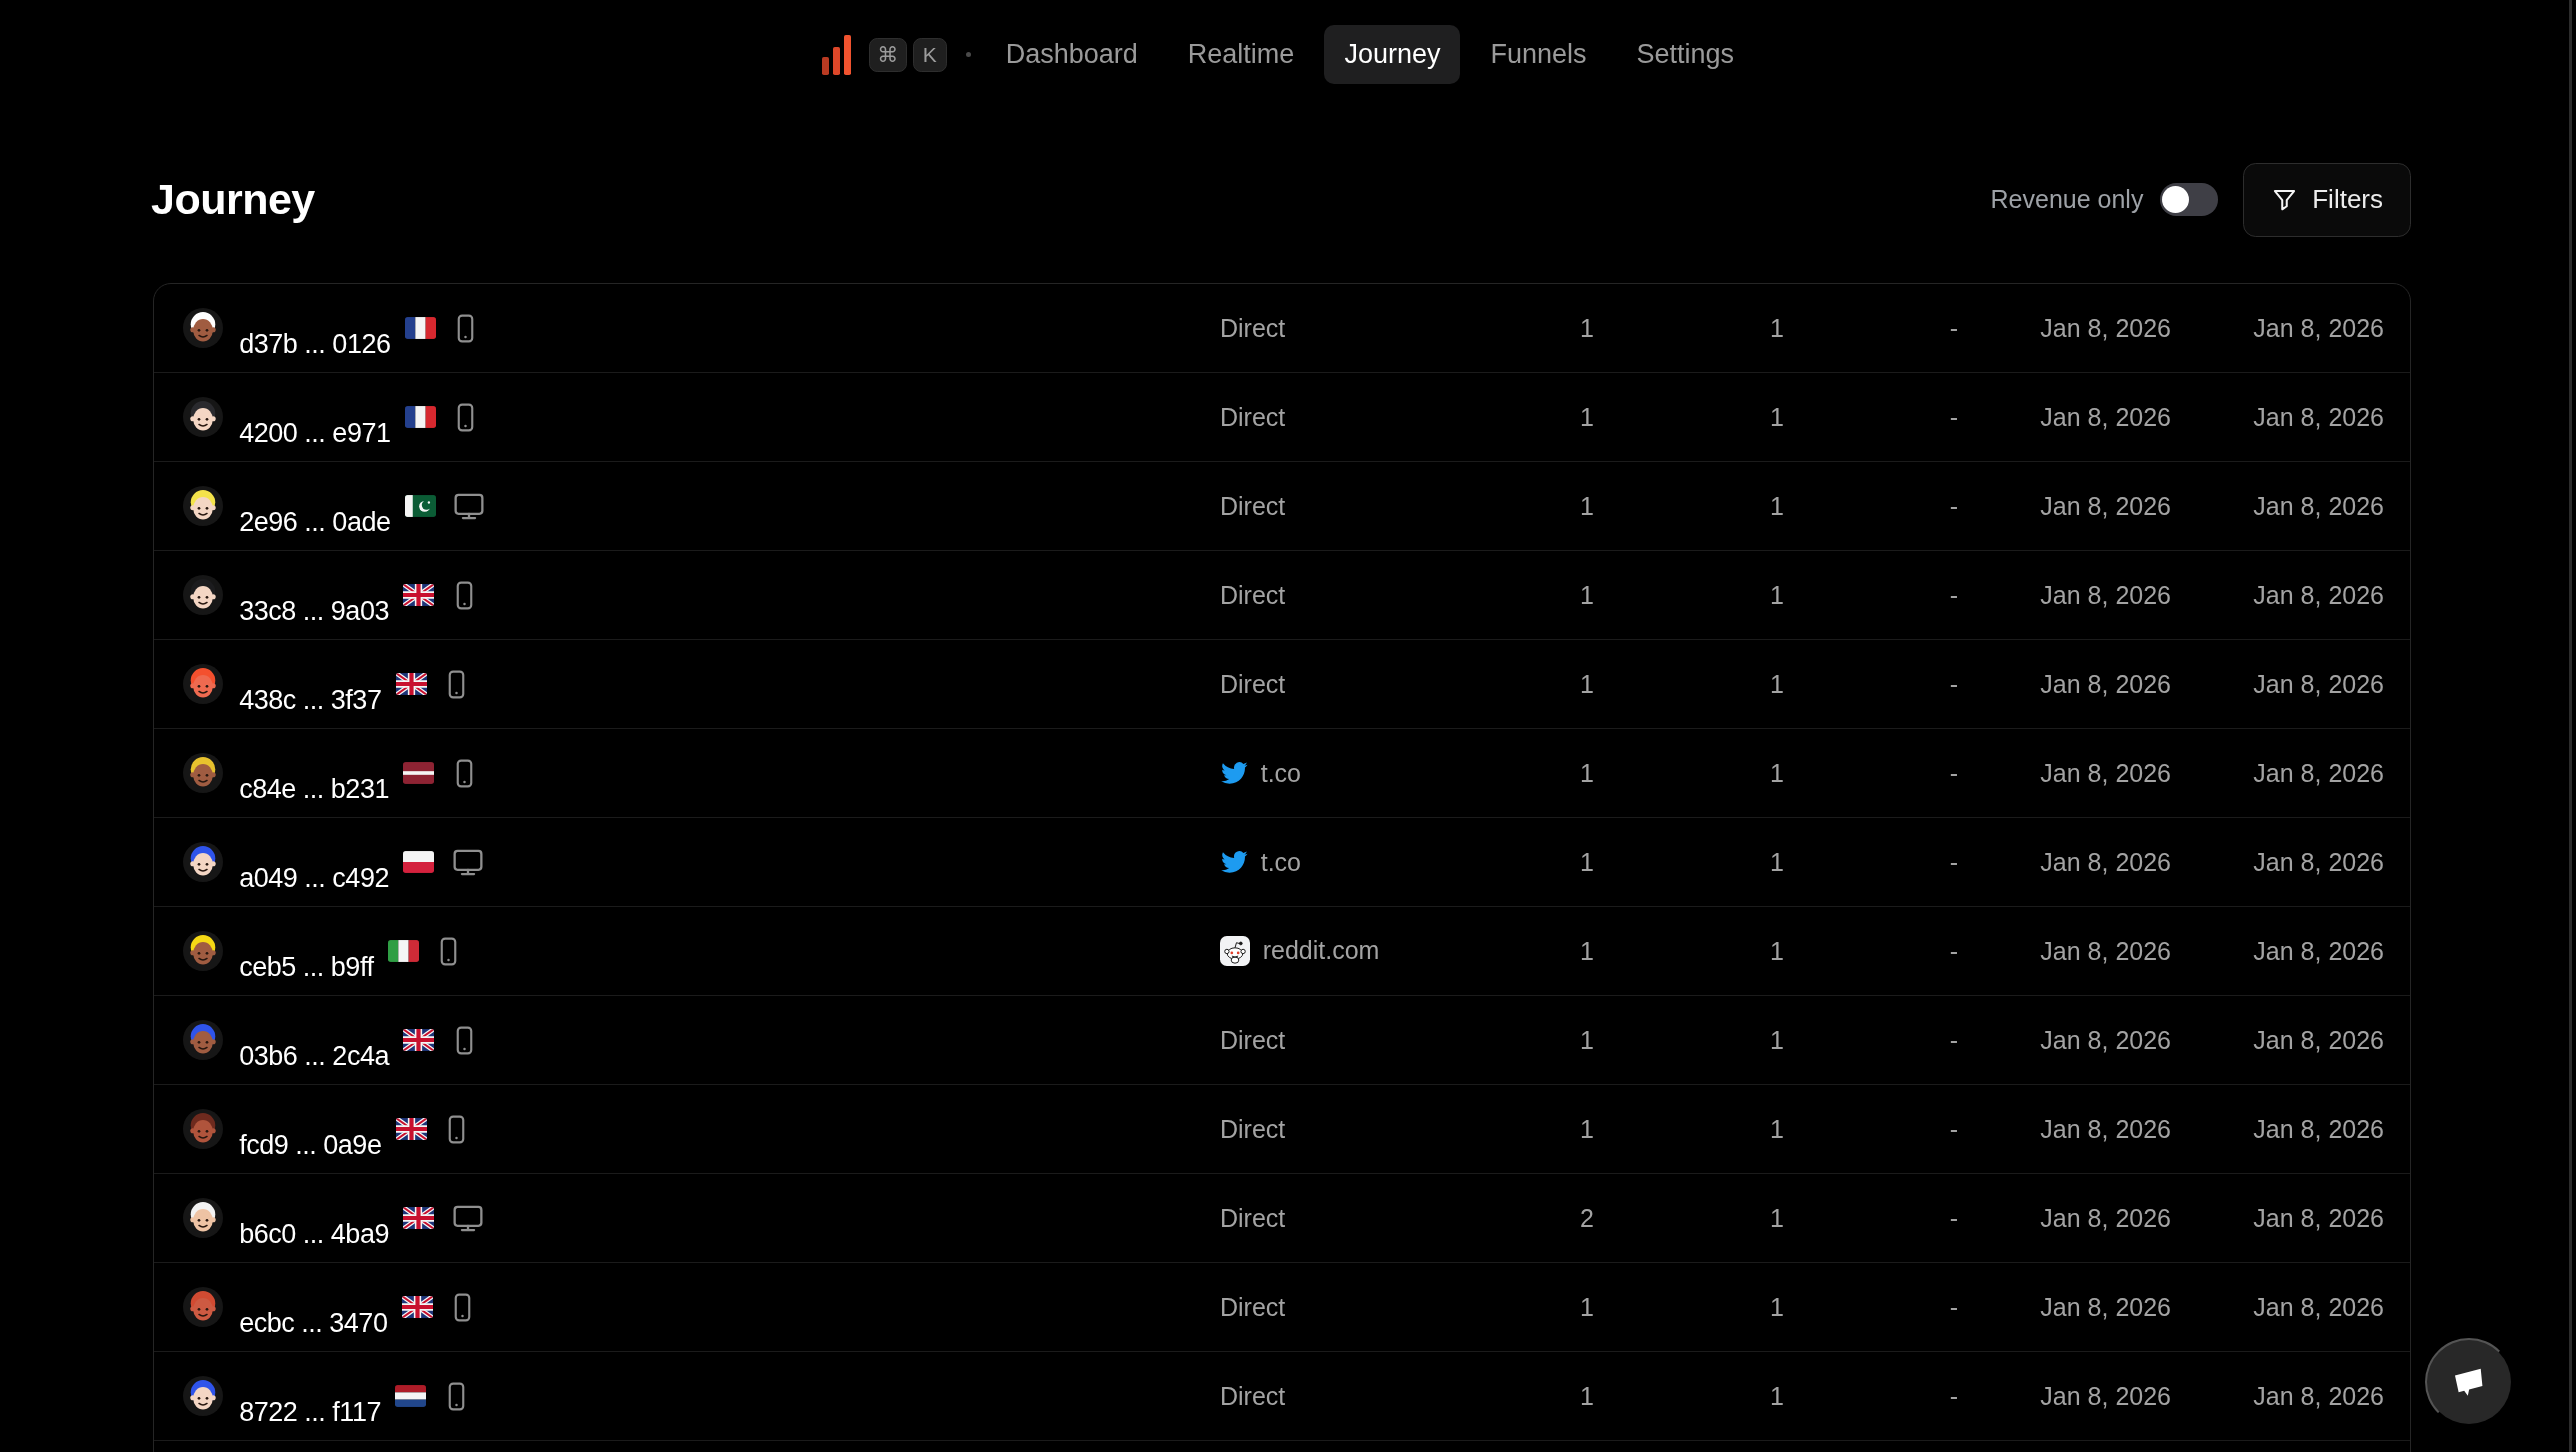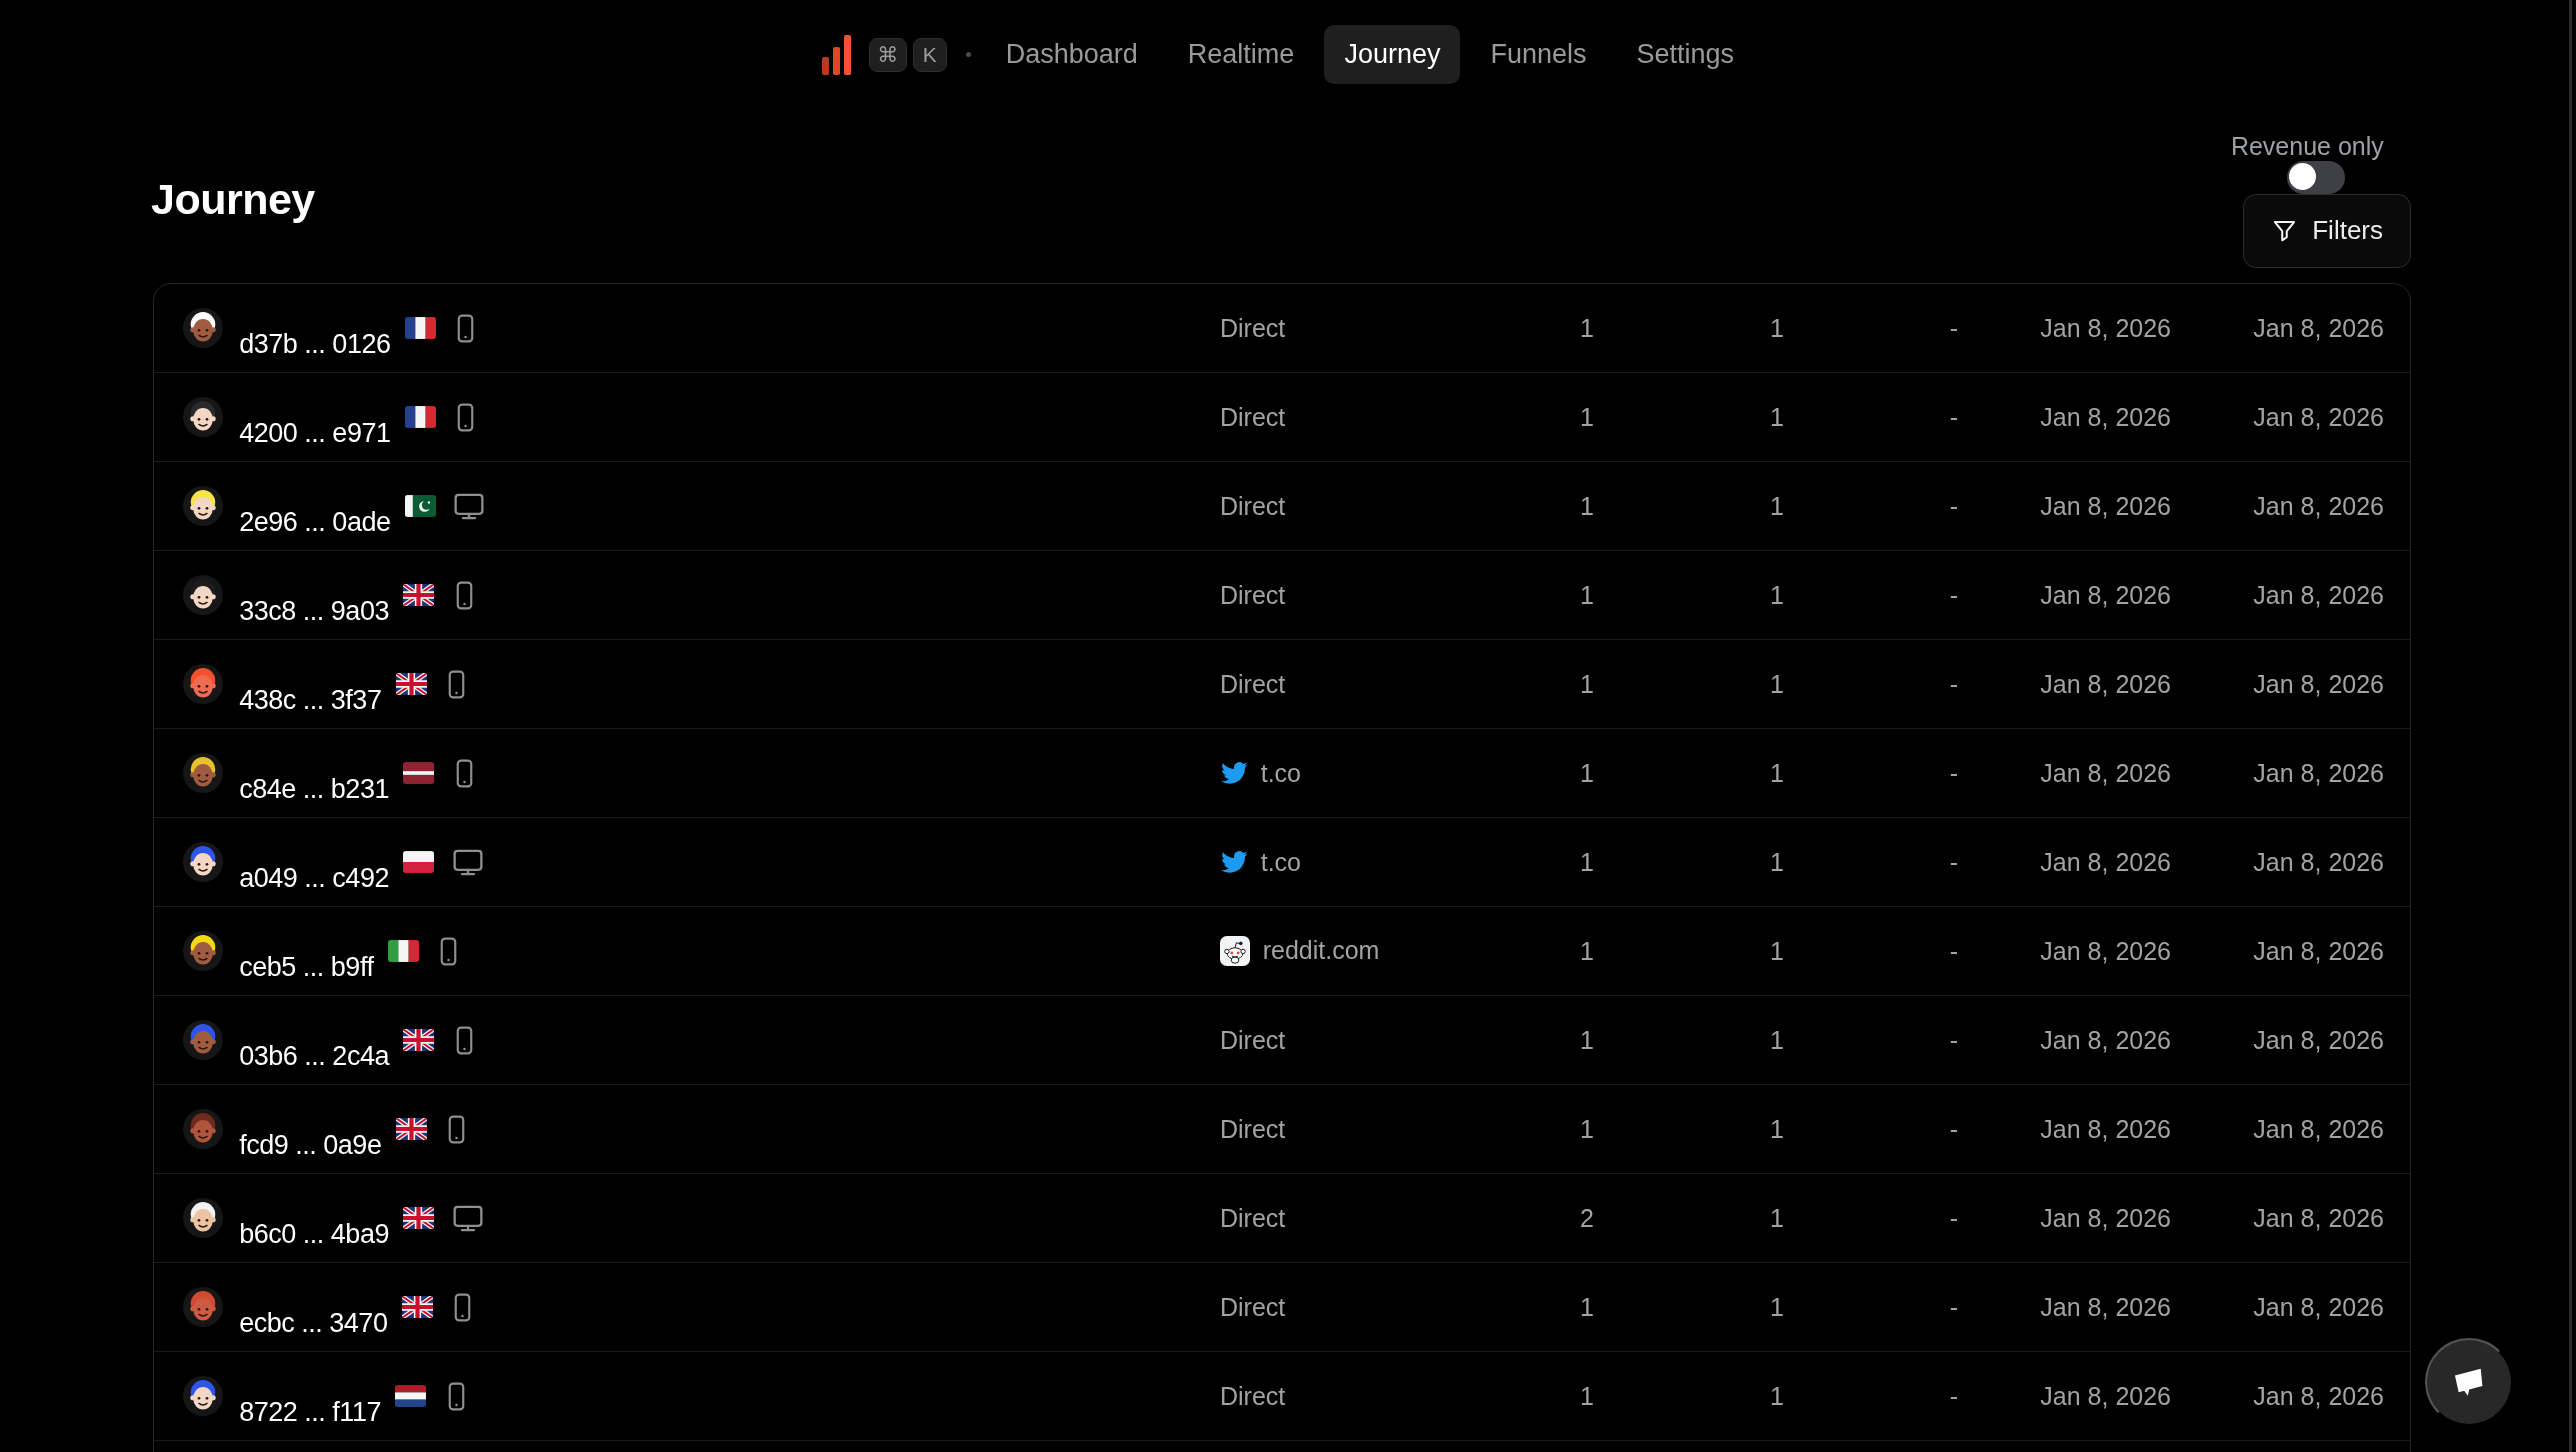--- a/index.html
+++ b/index.html
@@ -21,32 +21,32 @@
   .nav-sep { width:5.4px; height:5.4px; border-radius:50%; background:#4a4a4a; margin:0 14.5px 0 12.7px; }
   .nav-links { display:flex; align-items:center; gap:10px;justify-content:space-between; }
   .nav-link { color:#9a9a9a; font-size:27px; padding:13.6px 20px; border-radius:10px;
               cursor:pointer; white-space:nowrap; }
   .nav-link.active { background:#1f1f20; color:#fff; }
 
   
   .page-header { position:absolute; top:145px; left:151px; width:2260px; height:109px;
                  display:flex; align-items:center; justify-content:space-between; }
   .page-title { color:#fff; font-size:43px; font-weight:600; letter-spacing:-0.5px; }
-  .controls { display:flex; align-items:center;flex-direction:column; }
+  .controls { display:flex; align-items:center; }
   .rev-label { color:#9da1a6; font-size:25px; }
   .toggle { width:58px; height:33px; border-radius:16.3px; background:#3f3f46;
             margin-left:16.3px; position:relative; cursor:pointer; flex:none; }
   .toggle .knob { position:absolute; left:2.7px; top:2.7px; width:27px; height:27px;
                   border-radius:50%; background:#fff; }
   .btn { display:flex; align-items:center; gap:14.5px; height:74px; padding:0 27px;
          background:#0a0a0a; border:1.8px solid #2d2d2d; border-radius:12.7px;
          color:#ededed; font-size:26px; cursor:pointer; white-space:nowrap; }
   .btn svg { flex:none; }
   .btn.date { margin-left:33px; }
-  .btn.filters { margin-left:39px; }
+  .btn.filters { margin-left:25px; }
 
   
   .card { position:absolute; left:153px; top:283px; width:2258px; height:1271px;
           border:1.8px solid #252525; border-radius:18px; overflow:hidden; background:#000; }
   .grid-row { display:grid;
       grid-template-columns:1037px 210px 164px 190px 174px 213px 213px;
       padding:0 27px 0 29px; align-items:center; }
   .thead { height:54px; border-bottom:0.9px solid #242424; color:#a0a0a0; font-size:24.5px; }
   .thead > div { overflow:hidden; white-space:nowrap; }
   .row { height:89px; border-bottom:0.9px solid #1b1b1b; cursor:pointer; }

